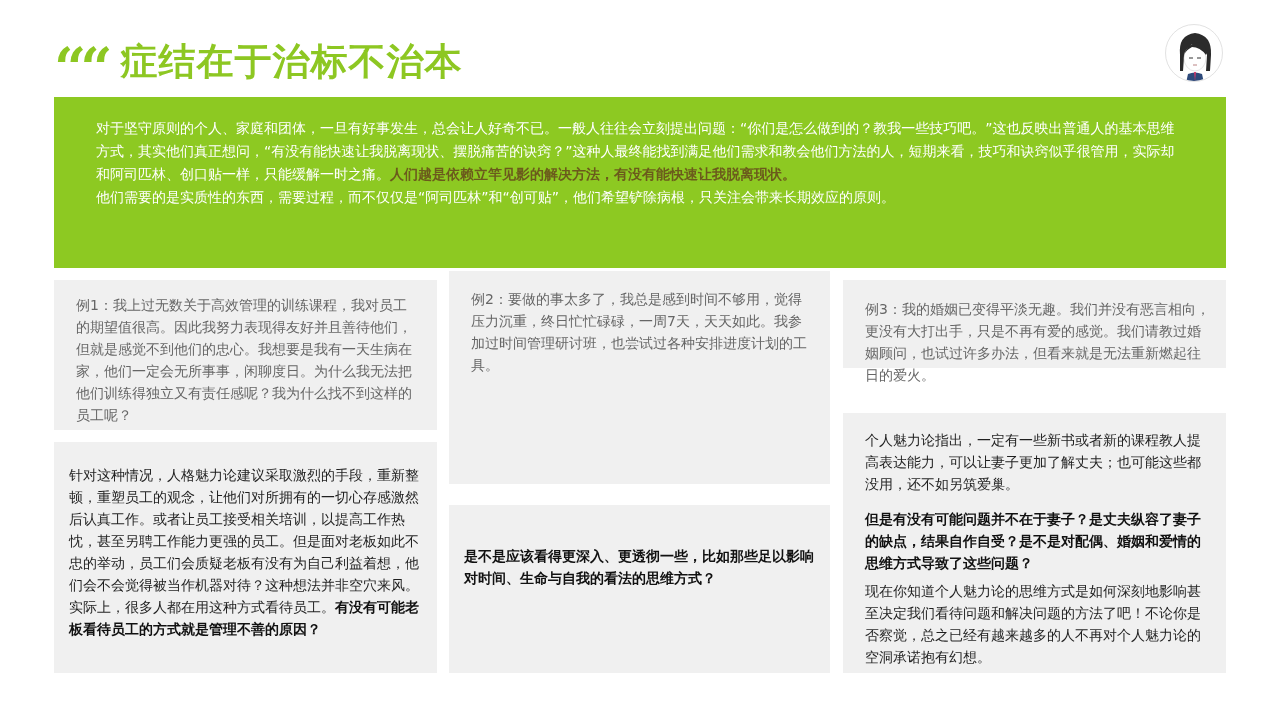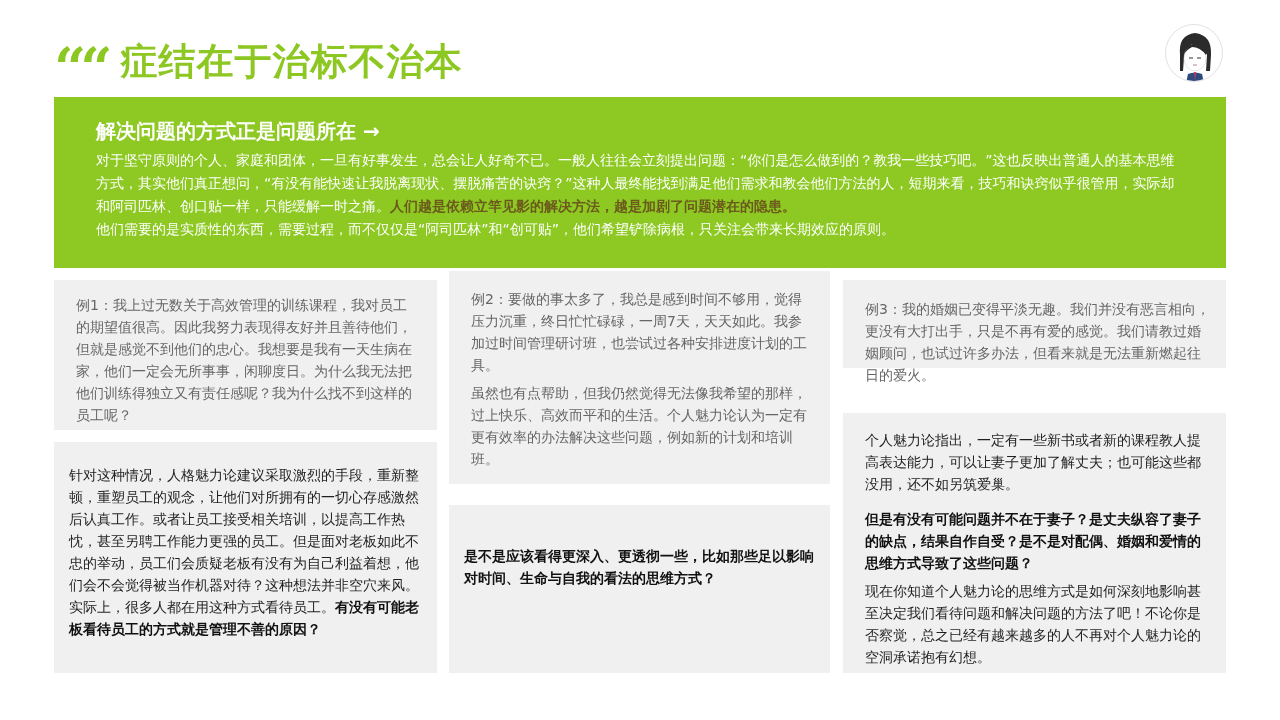--- a/index.html
+++ b/index.html
@@ -45,34 +45,32 @@
     <path d="M18 30 Q22 16 36 18 Q41 22 40 30 Q34 22 26 22 Q20 25 18 30 Z" fill="#2b2b2b"></path>
     <line x1="23" y1="33" x2="27" y2="33" stroke="#333" stroke-width="1"></line>
     <line x1="31" y1="33" x2="35" y2="33" stroke="#333" stroke-width="1"></line>
     <line x1="27" y1="40" x2="31" y2="40" stroke="#aa6666" stroke-width="0.8"></line>
     <path d="M20 58 L22 49 Q29 46 36 49 L38 58 Z" fill="#2e4a7a"></path>
     <path d="M28 47 L29 56 L30 47 Z" fill="#d33a6a"></path>
   </svg>
 </div>
 
 <section class="hero">
-  <h2 class="hero-heading">解决问题的方式正是问题所在 →</h2>
-  <p class="hero-body"><span>对于坚守原则的个人、家庭和团体，一旦有好事发生，总会让人好奇不已。一般人往往会立刻提出问题：“你们是怎么做到的？教我一些技巧吧。”这也反映出普通人的基本思维方式，其实他们真正想问，“有没有能快速让我脱离现状、摆脱痛苦的诀窍？”这种人最终能找到满足他们需求和教会他们方法的人，短期来看，技巧和诀窍似乎很管用，实际却和阿司匹林、创口贴一样，只能缓解一时之痛。</span><span class="em">人们越是依赖立竿见影的解决方法，越是加剧了问题潜在的隐患。</span><br><span>他们需要的是实质性的东西，需要过程，而不仅仅是“阿司匹林”和“创可贴”，他们希望铲除病根，只关注会带来长期效应的原则。</span></p>
+  <p class="hero-body"><span>对于坚守原则的个人、家庭和团体，一旦有好事发生，总会让人好奇不已。一般人往往会立刻提出问题：“你们是怎么做到的？教我一些技巧吧。”这也反映出普通人的基本思维方式，其实他们真正想问，“有没有能快速让我脱离现状、摆脱痛苦的诀窍？”这种人最终能找到满足他们需求和教会他们方法的人，短期来看，技巧和诀窍似乎很管用，实际却和阿司匹林、创口贴一样，只能缓解一时之痛。</span><span class="em">人们越是依赖立竿见影的解决方法，有没有能快速让我脱离现状。</span><br><span>他们需要的是实质性的东西，需要过程，而不仅仅是“阿司匹林”和“创可贴”，他们希望铲除病根，只关注会带来长期效应的原则。</span></p>
 </section>
 
 <div class="card" id="c1a">
   <p class="gray">例1：我上过无数关于高效管理的训练课程，我对员工的期望值很高。因此我努力表现得友好并且善待他们，但就是感觉不到他们的忠心。我想要是我有一天生病在家，他们一定会无所事事，闲聊度日。为什么我无法把他们训练得独立又有责任感呢？我为什么找不到这样的员工呢？</p>
 </div>
 <div class="card" id="c1b">
   <p class="dark"><span>针对这种情况，人格魅力论建议采取激烈的手段，重新整顿，重塑员工的观念，让他们对所拥有的一切心存感激然后认真工作。或者让员工接受相关培训，以提高工作热忱，甚至另聘工作能力更强的员工。但是面对老板如此不忠的举动，员工们会质疑老板有没有为自己利益着想，他们会不会觉得被当作机器对待？这种想法并非空穴来风。实际上，很多人都在用这种方式看待员工。</span><span class="bold">有没有可能老板看待员工的方式就是管理不善的原因？</span></p>
 </div>
 
 <div class="card" id="c2a">
   <p class="gray">例2：要做的事太多了，我总是感到时间不够用，觉得压力沉重，终日忙忙碌碌，一周7天，天天如此。我参加过时间管理研讨班，也尝试过各种安排进度计划的工具。</p>
-  <p class="gray">虽然也有点帮助，但我仍然觉得无法像我希望的那样，过上快乐、高效而平和的生活。个人魅力论认为一定有更有效率的办法解决这些问题，例如新的计划和培训班。</p>
 </div>
 <div class="card" id="c2b">
   <p class="bold">是不是应该看得更深入、更透彻一些，比如那些足以影响对时间、生命与自我的看法的思维方式？</p>
 </div>
 
 <div class="card" id="c3a">
   <p class="gray">例3：我的婚姻已变得平淡无趣。我们并没有恶言相向，更没有大打出手，只是不再有爱的感觉。我们请教过婚姻顾问，也试过许多办法，但看来就是无法重新燃起往日的爱火。</p>
 </div>
 <div class="card" id="c3b">
   <p class="dark">个人魅力论指出，一定有一些新书或者新的课程教人提高表达能力，可以让妻子更加了解丈夫；也可能这些都没用，还不如另筑爱巢。</p>

